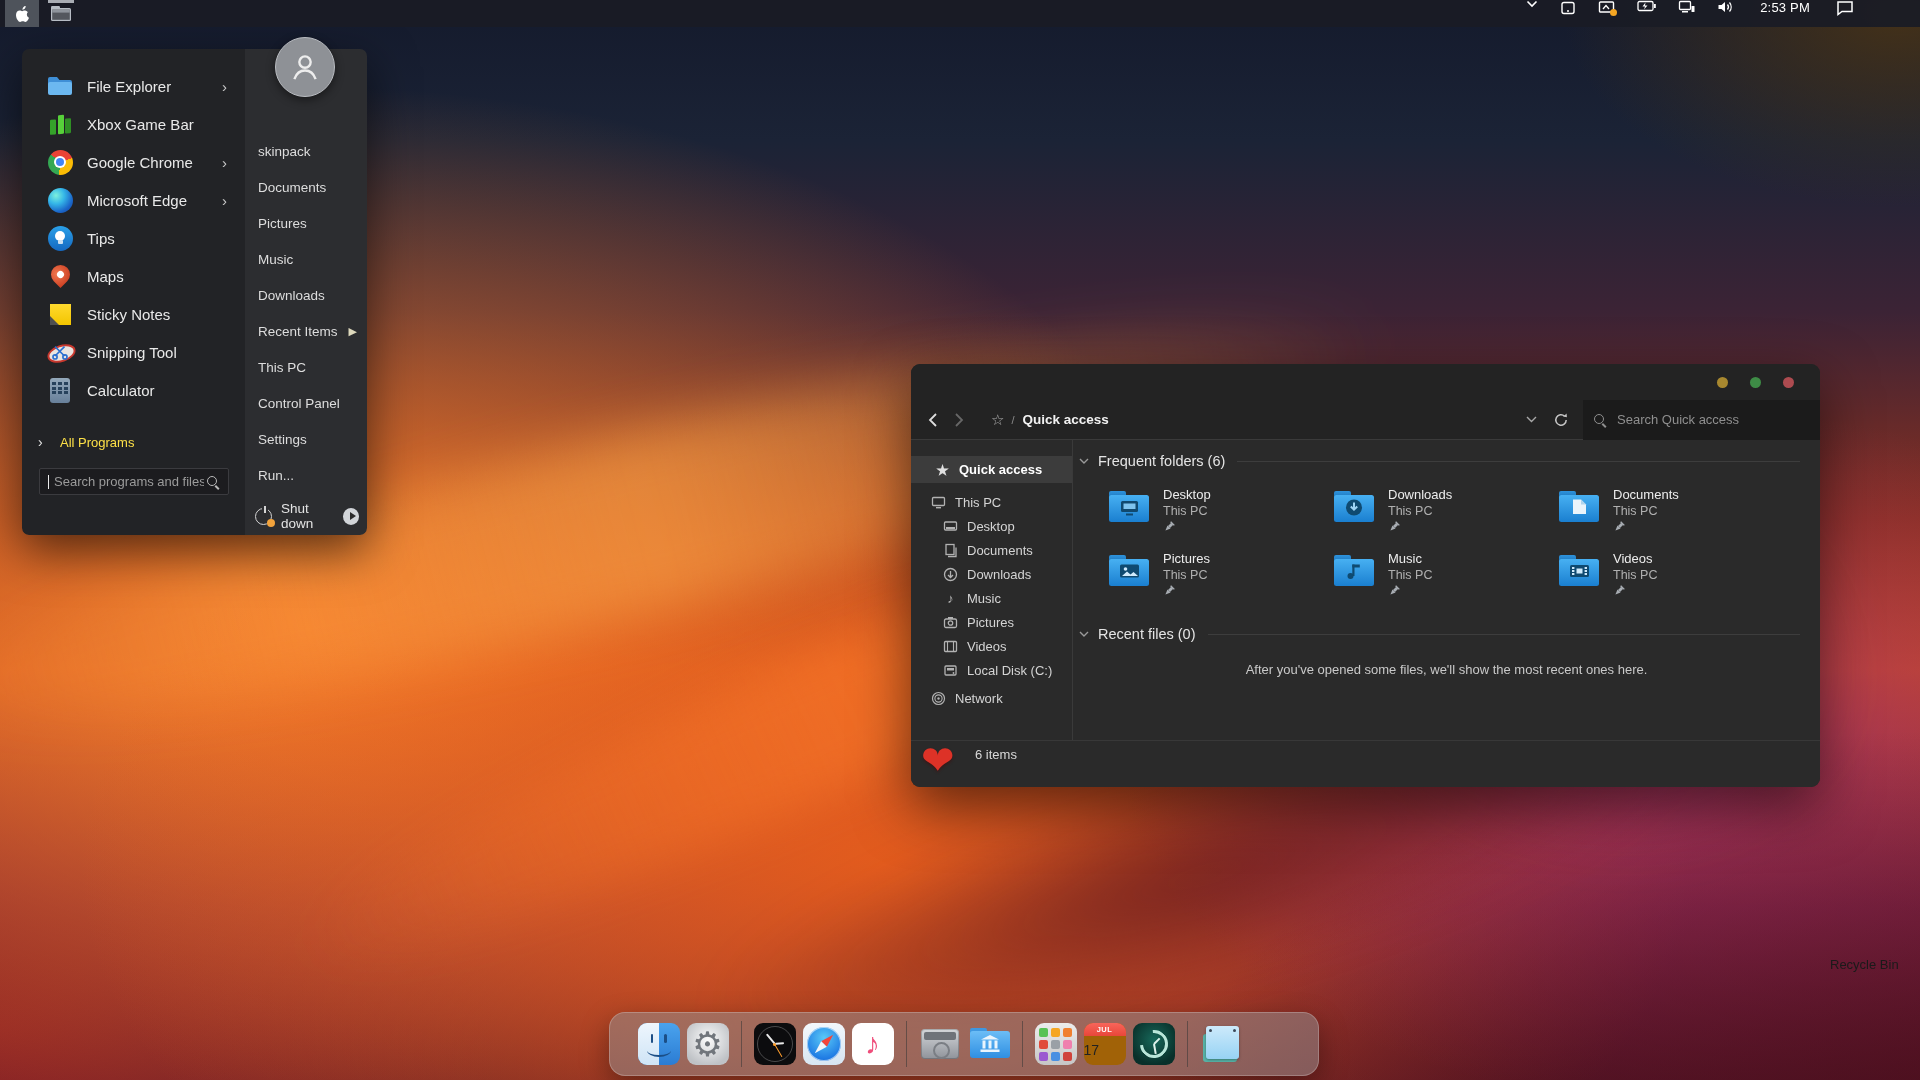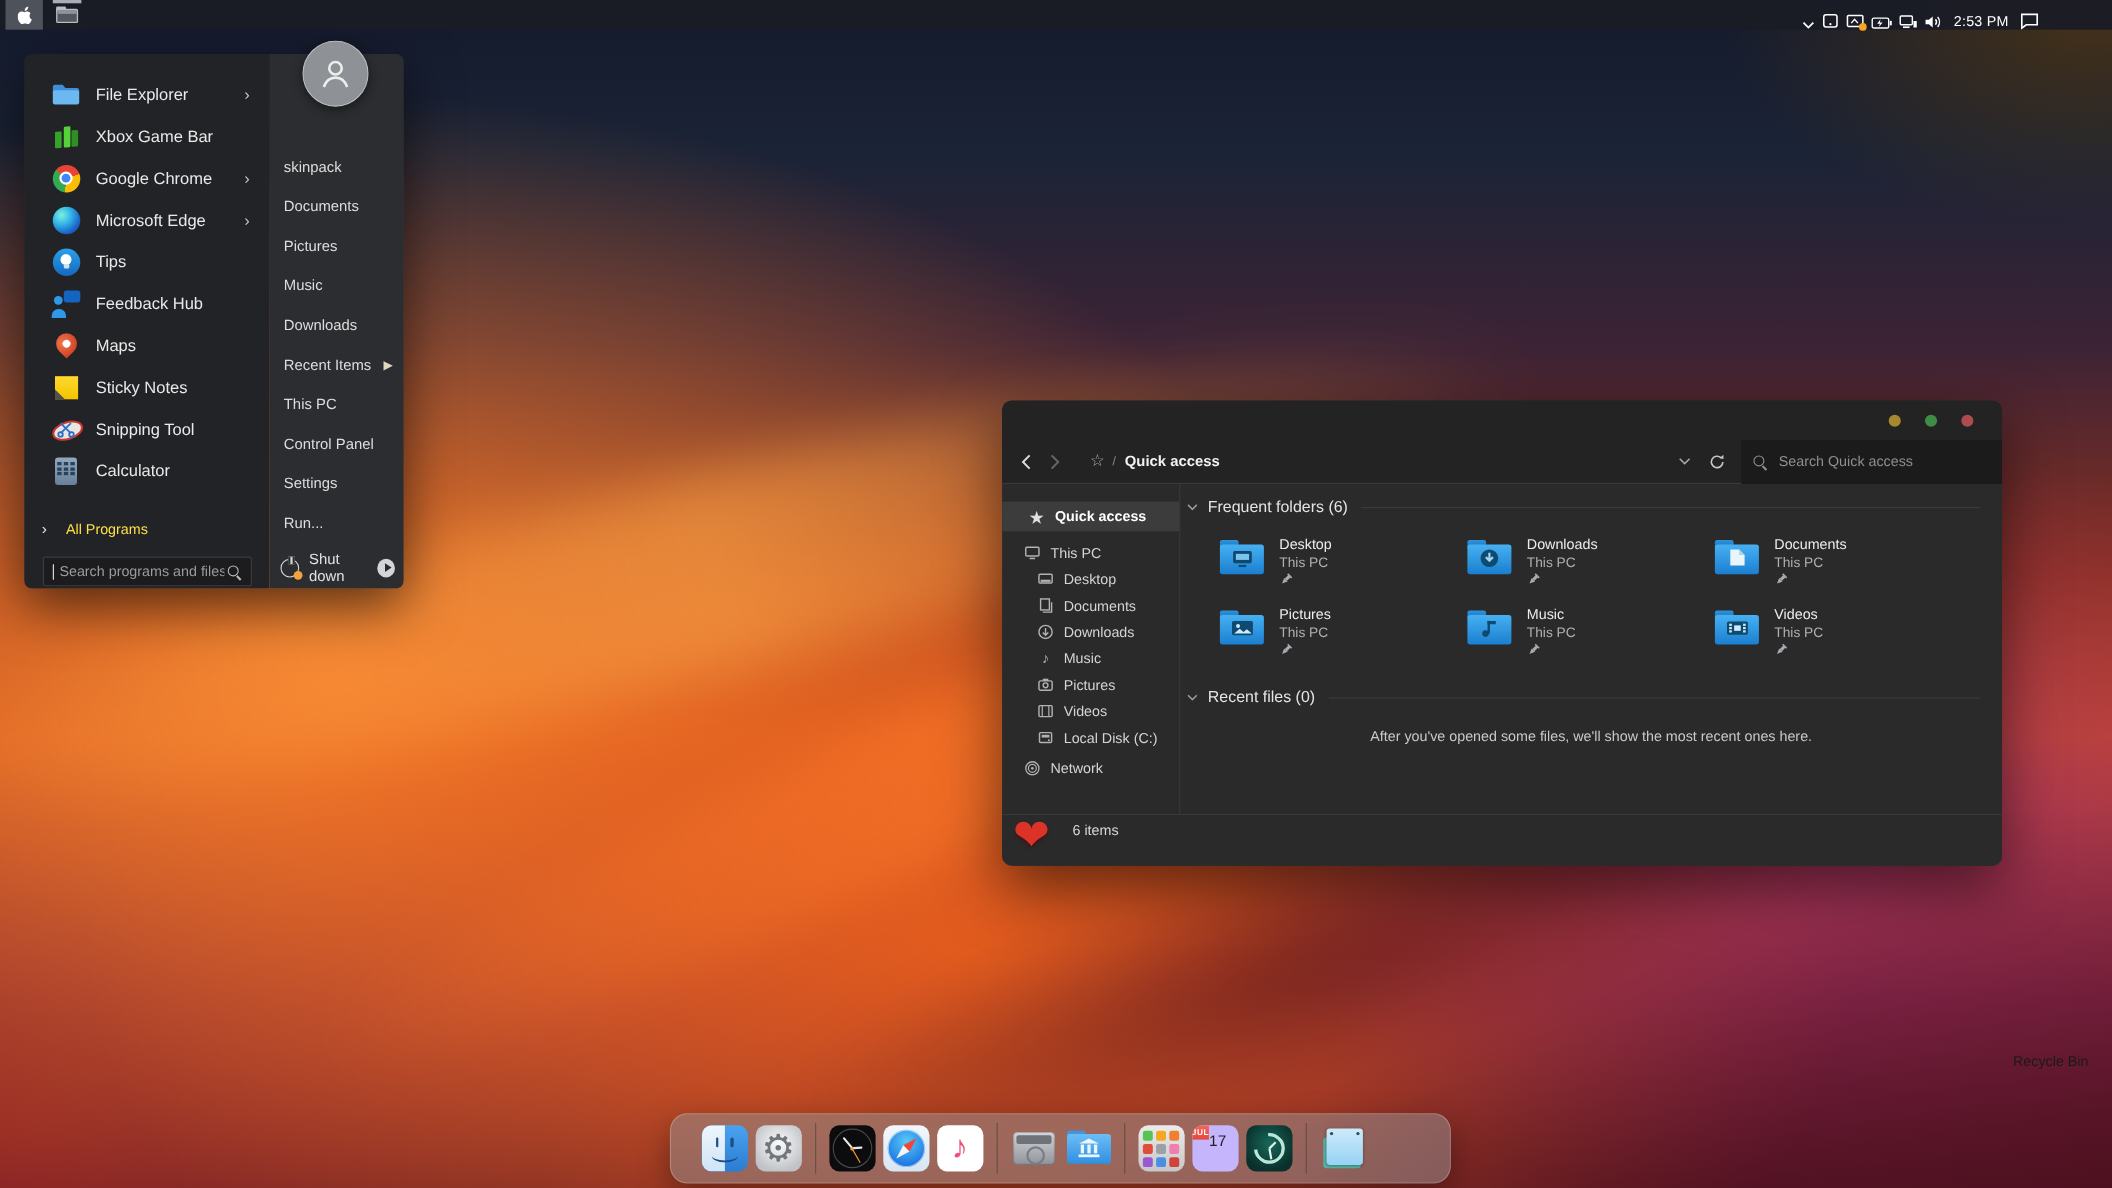--- a/index.html
+++ b/index.html
@@ -19,21 +19,21 @@
   .st2{left:250px;top:640px;width:1200px;height:140px;background:linear-gradient(90deg,transparent,rgba(255,124,42,.5),transparent);transform:rotate(-24deg);filter:blur(22px)}
   .st3{left:1290px;top:420px;width:580px;height:430px;background:radial-gradient(closest-side,rgba(200,64,126,.45),transparent);transform:rotate(18deg);filter:blur(28px)}
   .st4{left:680px;top:770px;width:1050px;height:210px;background:radial-gradient(closest-side,rgba(66,10,24,.6),transparent);transform:rotate(-16deg);filter:blur(28px)}
 
   
   .menubar{position:absolute;top:0;left:0;right:0;height:27px;background:rgba(25,28,37,.94);
     display:flex;align-items:center;color:#fff;z-index:40}
   .apple-box{width:34px;height:27px;margin-left:5px;background:#4e535b;display:flex;align-items:center;justify-content:center}
   .mb-app{position:relative;width:30px;height:27px;margin-left:7px;display:flex;align-items:center;justify-content:center}
   .mb-app .active-bar{position:absolute;top:0;left:2px;width:26px;height:3px;background:#a9adb4}
-  .tray{position:absolute;right:66px;top:0;height:27px;display:flex;align-items:flex-end;gap:6px}
+  .tray{position:absolute;right:66px;top:0;height:27px;display:flex;align-items:flex-start;gap:22px}
   .tray svg{display:block}
   .mb-time{font-size:13px;color:#fff;letter-spacing:.2px;margin:0 4px}
   .disp-wrap{position:relative}
   .disp-dot{position:absolute;right:-2px;bottom:-1px;width:7px;height:7px;border-radius:50%;background:#f5a623}
 
   
   .startmenu{position:absolute;left:22px;top:49px;width:345px;height:486px;display:flex;
     border-radius:7px;box-shadow:0 16px 48px rgba(0,0,0,.6);z-index:30}
   .sm-left{width:223px;background:#222326;border-radius:7px 0 0 7px;padding-top:18px;box-sizing:border-box}
   .sm-item{height:38px;display:flex;align-items:center;padding-left:23px;cursor:default}
@@ -176,21 +176,21 @@
   .dk-music{background:#fff;display:flex;align-items:center;justify-content:center}
   .dk-music span{font-size:30px;font-weight:bold;color:#ef4e7b;line-height:30px}
   .dk-hdd .body{position:absolute;left:2px;top:6px;width:38px;height:30px;border-radius:4px;background:linear-gradient(180deg,#d4d6d9,#8f939a);box-shadow:inset 0 0 0 1px rgba(0,0,0,.2)}
   .dk-hdd .top{position:absolute;left:5px;top:9px;width:32px;height:8px;border-radius:2px;background:#6f7379}
   .dk-hdd .platter{position:absolute;left:14px;top:19px;width:13px;height:13px;border-radius:50%;border:2px solid #7a7e84}
   .dk-launch{background:linear-gradient(#ececec,#c6c6c6);display:grid;grid-template-columns:repeat(3,9px);grid-auto-rows:9px;gap:3px;place-content:center}
   .dk-launch i{border-radius:2px;display:block}
   .lp1{background:#58c254}.lp2{background:#f5a623}.lp3{background:#f08030}
   .lp4{background:#e04b3a}.lp5{background:#9aa0a6}.lp6{background:#ef7fae}
   .lp7{background:#9b59d0}.lp8{background:#4a90e2}.lp9{background:#d0433b}
-  .dk-cal{background:#c4b5fd;display:flex;flex-direction:row}
+  .dk-cal{background:#a16207;display:flex;flex-direction:column}
   .cal-top{height:13px;background:linear-gradient(#f8655a,#e8463a);color:#fff;font-size:7.5px;font-weight:bold;text-align:center;line-height:13px;letter-spacing:.5px}
   .cal-day{flex:1;font-size:14px;color:#222;text-align:left;line-height:28px}
   .dk-tm{background:radial-gradient(circle at 50% 40%,#17685a,#09302a 75%)}
   .dk-tm .ring{position:absolute;inset:7px;border-radius:50%;border:3px solid #b9e6d9;border-left-color:transparent;transform:rotate(40deg)}
   .dk-tm .th1{position:absolute;left:20px;bottom:21px;width:2px;height:8px;background:#dff3ec;transform-origin:50% 100%;transform:rotate(45deg)}
   .dk-tm .th2{position:absolute;left:20px;bottom:21px;width:2px;height:10px;background:#dff3ec;transform-origin:50% 100%;transform:rotate(170deg)}
   .dk-notes .back{position:absolute;left:3px;bottom:3px;width:34px;height:28px;background:#58b4a8;border-radius:3px}
   .dk-notes .front{position:absolute;left:6px;top:3px;width:33px;height:33px;background:linear-gradient(#cdeafb,#97d3f4);border-radius:3px;box-shadow:0 1px 3px rgba(0,0,0,.35)}
   .dk-notes .d1,.dk-notes .d2{position:absolute;top:6px;width:3px;height:3px;border-radius:50%;background:#3c4858}
   .dk-notes .d1{left:9px}.dk-notes .d2{right:6px}
@@ -324,30 +324,20 @@
       <span class="sm-arrow">›</span>
     </div>
 
     <div class="sm-item">
       <span class="sm-ico">
           <span class="i-tips"></span>
         </span>
       <span class="sm-label">Tips</span>
     </div>
 
-    <div class="sm-item">
-      <span class="sm-ico">
-        <span class="i-fb">
-            <i class="bub"></i>
-            <i class="hd"></i>
-            <i class="bd"></i>
-          </span>
-      </span>
-      <span class="sm-label">Feedback Hub</span>
-    </div>
 
     <div class="sm-item">
       <span class="sm-ico">
           <span class="i-pin"></span>
         </span>
       <span class="sm-label">Maps</span>
     </div>
 
     <div class="sm-item">
       <span class="sm-ico">

